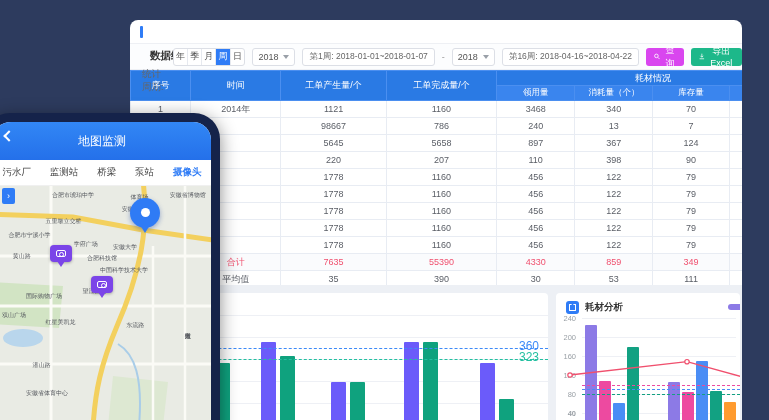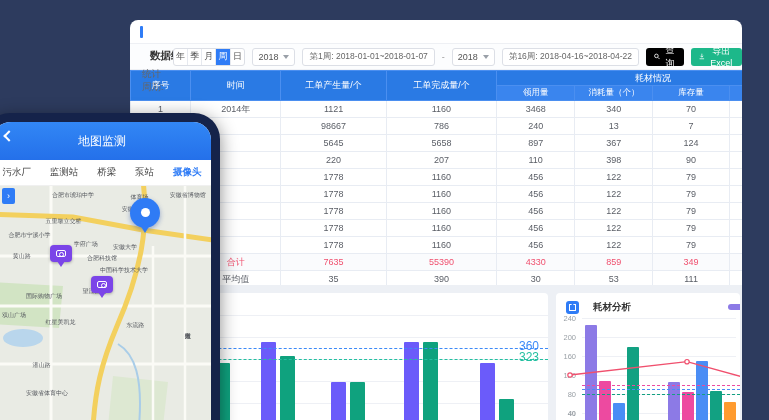--- a/index.html
+++ b/index.html
@@ -23,21 +23,21 @@
   .seg-item:last-child { border-right:none; }
   .seg-item.active { background:#2f7cf6; color:#fff; }
   .sel { height:18px; border:1px solid #dcdfe6; border-radius:3px; background:#fff; display:flex;
          align-items:center; padding:0 5px; gap:5px; font-size:9px; color:#555; }
   .chev { width:0; height:0; border-left:3px solid transparent; border-right:3px solid transparent; border-top:4px solid #9aa0a8; }
   .rangebox { height:18px; border:1px solid #dcdfe6; border-radius:3px; background:#fff; display:flex;
               align-items:center; padding:0 6px; font-size:8.5px; color:#666; white-space:nowrap; }
   .dash { font-size:9px; color:#999; }
   .btn { height:18px; border:none; border-radius:3px; color:#fff; font-size:9px; display:flex; align-items:center;
          gap:4px; padding:0 8px; cursor:pointer; font-family:inherit; }
-  .btn.query { background:#000000; }
+  .btn.query { background:#d946ef; }
   .btn.export { background:#1db88a; }
 
   
   table.report { border-collapse:collapse; table-layout:fixed; width:680px; }
   table.report th, table.report td { border:1px solid #e8ecf3; text-align:center; overflow:hidden; white-space:nowrap; }
   thead th { background:#2a7ae4; color:#fff; font-weight:normal; font-size:9px; height:15px; border-color:#4b8ff0 !important; }
   thead tr.subrow th { background:#3a85ee; font-size:8.5px; }
   tbody td { font-size:9px; color:#5a5e66; height:17px; background:#fff; }
   tr.total td { background:#fafbfd; color:#f0506e; }
   tr.avg td { background:#fff; color:#5a5e66; }
@@ -48,21 +48,21 @@
   .card.left { left:8px; width:410px; }
   .card.right { left:426px; width:184px; }
   .legend { position:absolute; top:6px; right:14px; display:flex; gap:14px; align-items:center; }
   .legend-item { display:flex; align-items:center; gap:4px; font-size:8.5px; color:#777; cursor:pointer; }
   .legend-pill { width:16px; height:5px; border-radius:3px; }
   .plotL { position:absolute; left:0; right:0; top:22px; bottom:0;
            background:repeating-linear-gradient(to bottom,#eef0f5 0 1px,transparent 1px 22px); }
   .bar { position:absolute; width:15px; height:300px; border-radius:1px 1px 0 0; }
   .dashline { position:absolute; left:0; right:0; border-top:1px dashed; }
   .dashlabel { position:absolute; right:9px; font-size:12px; }
-  .card.right .rtitle { position:absolute; left:10px; top:8px; display:flex; align-items:center; gap:14px; }
+  .card.right .rtitle { position:absolute; left:10px; top:8px; display:flex; align-items:center; gap:6px; }
   .rchart-icon { width:13px; height:13px; border-radius:3px; background:#2f7cf6; display:flex; align-items:center; justify-content:center; }
   .rchart-icon i { display:block; width:7px; height:7px; border:1.2px solid #fff; border-radius:1px; border-top-style:dashed; }
   .rtitle-text { font-size:9.5px; color:#333; font-weight:bold; }
   .rlegend-pill { position:absolute; top:11px; right:-8px; width:20px; height:6px; border-radius:3px; background:#8c7ae6; }
   .ytick { position:absolute; left:0; width:20px; text-align:right; font-size:7.5px; color:#9aa0a6; }
   .rgrid { position:absolute; left:26px; right:4px; top:25px; height:96px;
            background:repeating-linear-gradient(to bottom,#eef0f5 0 1px,transparent 1px 19px); }
   .rbar { position:absolute; width:12px; height:300px; border-radius:1px 1px 0 0; }
   .rdash { position:absolute; left:26px; right:0; border-top:1px dashed; }
 

